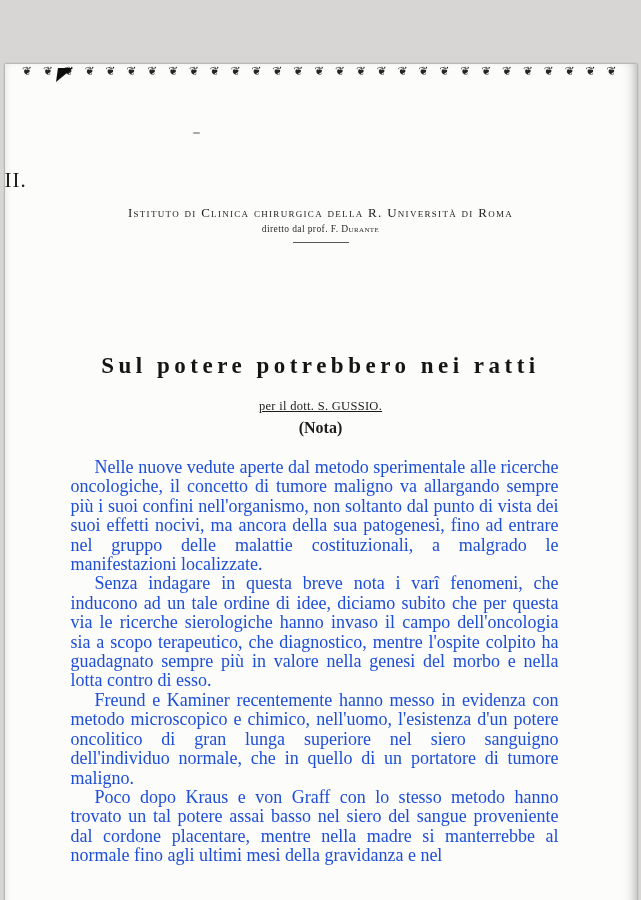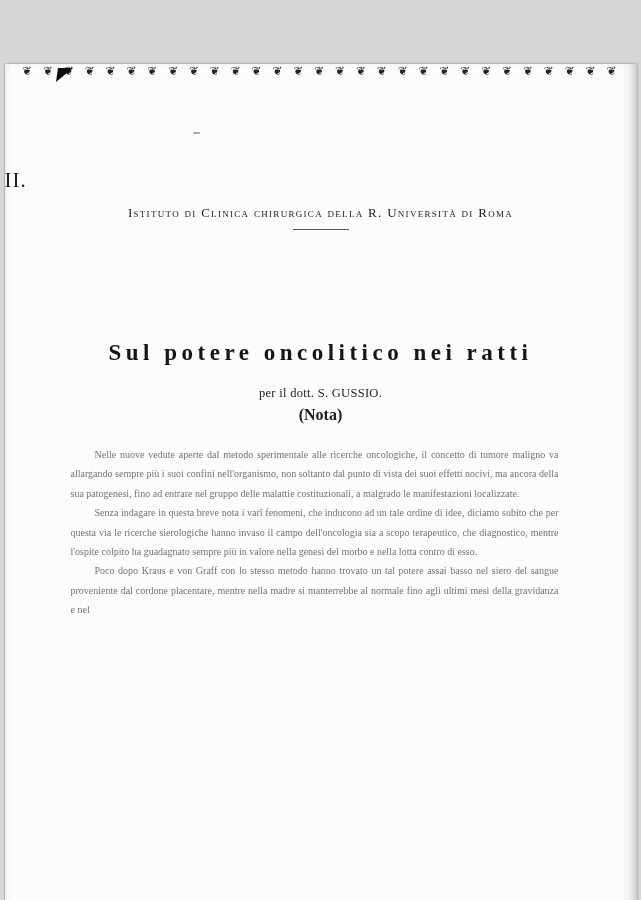--- a/index.html
+++ b/index.html
@@ -76,59 +76,64 @@
     font-size:23px;
     font-weight:bold;
     letter-spacing:4.5px;
     color:#161513;
   }
   .byline {
     margin-top:20px;
     text-align:center;
     font-size:12.5px;
     letter-spacing:.3px;
+    text-decoration:underline;
   }
   .note {
     margin-top:5px;
     text-align:center;
     font-size:16px;
     font-weight:bold;
   }
   
   .body-text {
     margin:21px 78px 0 66px;
-    font-size:10px;
+    font-size:18px;
     line-height:19.4px;
     text-align:justify;
-    color:#737373;
+    color:#1d4ed8;
   }
   .body-text p { margin:0; text-indent:24px; }
 </style>
 </head>
 <body>
 
 <div class="page">
 
   <div class="corner-artifact"></div>
   <div class="speck-top"></div>
 
   <div class="ornament-row">❦ ❦ ❦ ❦ ❦ ❦ ❦ ❦ ❦ ❦ ❦ ❦ ❦ ❦ ❦ ❦ ❦ ❦ ❦ ❦ ❦ ❦ ❦ ❦ ❦ ❦ ❦ ❦ ❦</div>
 
   <div class="section-number">II.</div>
 
   <div class="institute">Istituto di Clinica chirurgica della R. Università di Roma</div>
 
+  <div class="direction">
+    <span>diretto dal prof. </span><span class="smallcaps">F. Durante</span>
+  </div>
 
   <div class="rule"></div>
 
-  <h1 class="title">Sul potere oncolitico nei ratti</h1>
+  <h1 class="title">Sul potere potrebbero nei ratti</h1>
 
   <div class="byline">per il dott. S. GUSSIO.</div>
 
   <div class="note">(Nota)</div>
 
   <div class="body-text">
     <p>Nelle nuove vedute aperte dal metodo sperimentale alle ricerche oncologiche, il concetto di tumore maligno va allargando sempre più i suoi confini nell'organismo, non soltanto dal punto di vista dei suoi effetti nocivi, ma ancora della sua patogenesi, fino ad entrare nel gruppo delle malattie costituzionali, a malgrado le manifestazioni localizzate.</p>
     <p>Senza indagare in questa breve nota i varî fenomeni, che inducono ad un tale ordine di idee, diciamo subito che per questa via le ricerche sierologiche hanno invaso il campo dell'oncologia sia a scopo terapeutico, che diagnostico, mentre l'ospite colpito ha guadagnato sempre più in valore nella genesi del morbo e nella lotta contro di esso.</p>
+    <p>Freund e Kaminer recentemente hanno messo in evidenza con metodo microscopico e chimico, nell'uomo, l'esistenza d'un potere oncolitico di gran lunga superiore nel siero sanguigno dell'individuo normale, che in quello di un portatore di tumore maligno.</p>
     <p>Poco dopo Kraus e von Graff con lo stesso metodo hanno trovato un tal potere assai basso nel siero del sangue proveniente dal cordone placentare, mentre nella madre si manterrebbe al normale fino agli ultimi mesi della gravidanza e nel</p>
   </div>
 
 </div>
 
 </body></html>

